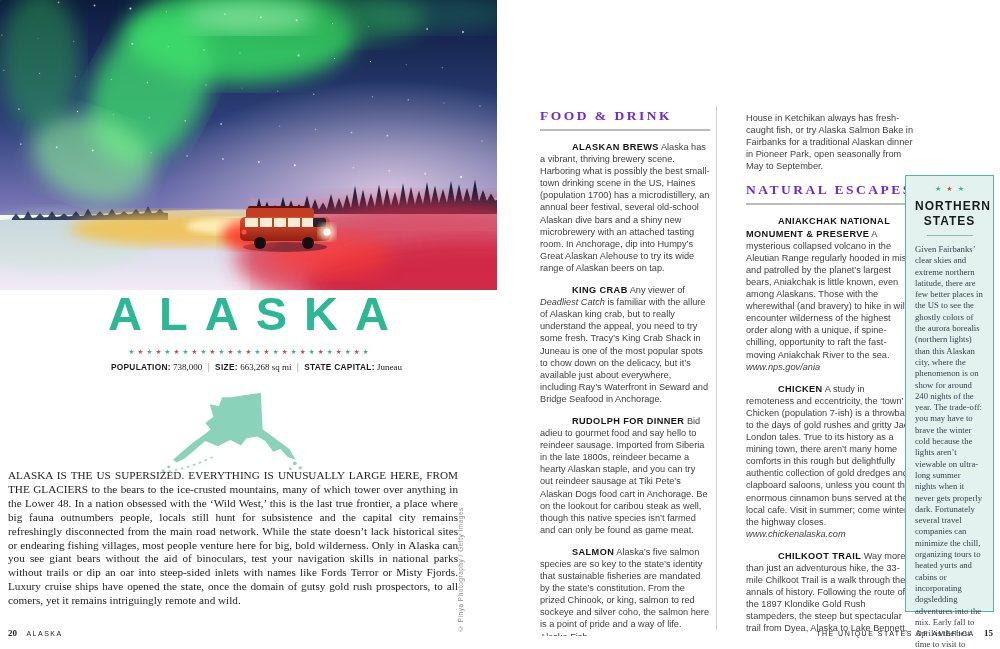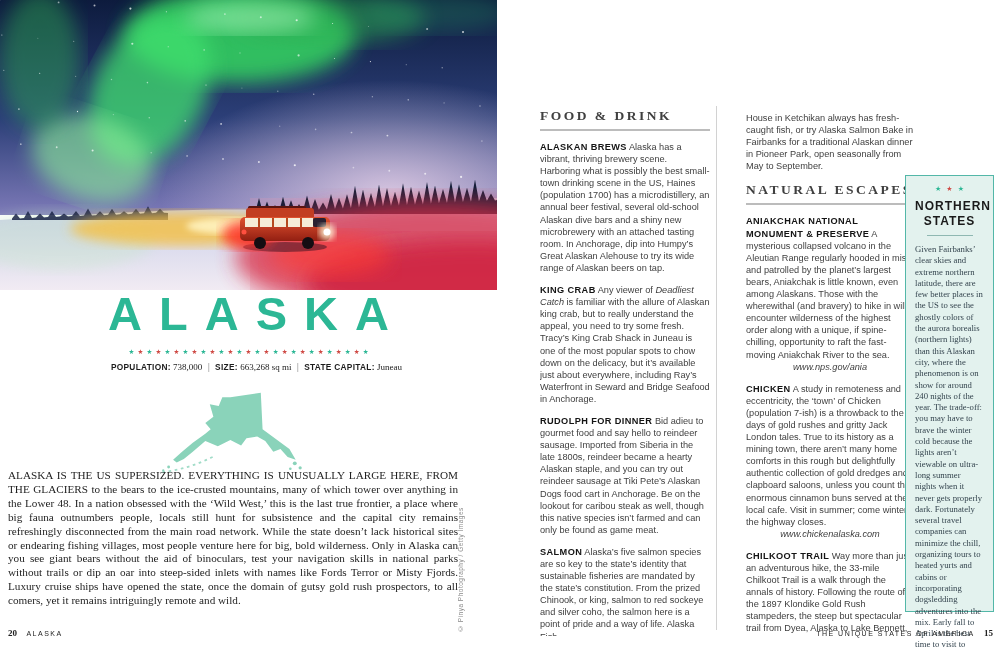--- a/index.html
+++ b/index.html
@@ -30,26 +30,26 @@
   .footer-left .booktitle{margin-left:6px;}
   .footer-right{right:7px;text-align:right;}
   .footer-right .booktitle{margin-right:6px;}
 
   
   .col{position:absolute;overflow:hidden;}
   .col1{left:540px;top:108px;width:170px;height:528px;}
   .col2{left:746px;top:112px;width:168px;height:524px;}
   .vrule{position:absolute;left:716px;top:106px;width:1px;height:524px;background:#d2d2d2;}
   .col-head{font-family:"Liberation Serif",serif;font-weight:700;font-size:13.5px;letter-spacing:2.5px;
-            color:#404040;margin:0 0 10px 0;padding-bottom:5px;border-bottom:2px solid #bcbcbc;}
+            color:#6d28d9;margin:0 0 10px 0;padding-bottom:5px;border-bottom:2px solid #bcbcbc;}
   .col2 .col-head{margin-top:4px;}
   .entry{font-size:9.2px;line-height:12.1px;color:#3e3e3e;margin:0 0 10px 0;}
-  .entry .lbl{font-weight:700;color:#141414;letter-spacing:.4px;}
+  .entry .lbl{font-weight:700;color:#141414;letter-spacing:.4px;margin-left:32px;}
   .entry .ital{font-style:italic;}
-  .entry .url{font-style:italic;display:block;text-align:center;}
+  .entry .url{font-style:italic;display:block;}
 
   
   .sidebar{position:absolute;left:905px;top:175px;width:89px;height:437px;box-sizing:border-box;
            background:#e3f2ee;border:1.5px solid #53b7a8;padding:8px 9px;}
   .sb-stars{text-align:center;font-size:7px;line-height:9px;margin-bottom:6px;}
   .sb-stars span{margin:0 2.5px;}
   .sb-title{font-weight:800;font-size:12px;line-height:14.5px;letter-spacing:1px;text-align:center;
             color:#1a1a1a;margin:0;}
   .sb-div{width:46px;border:none;border-top:1px solid #8fb8b2;margin:7px auto 8px;}
   .sb-body{font-family:"Liberation Serif",serif;font-size:8.7px;line-height:11.3px;color:#35454f;margin:0;}

